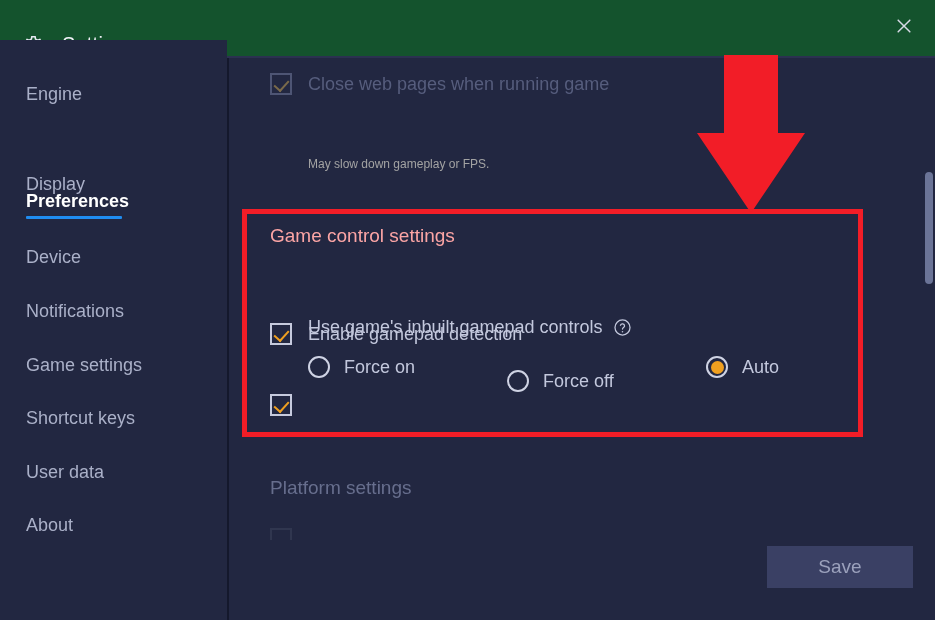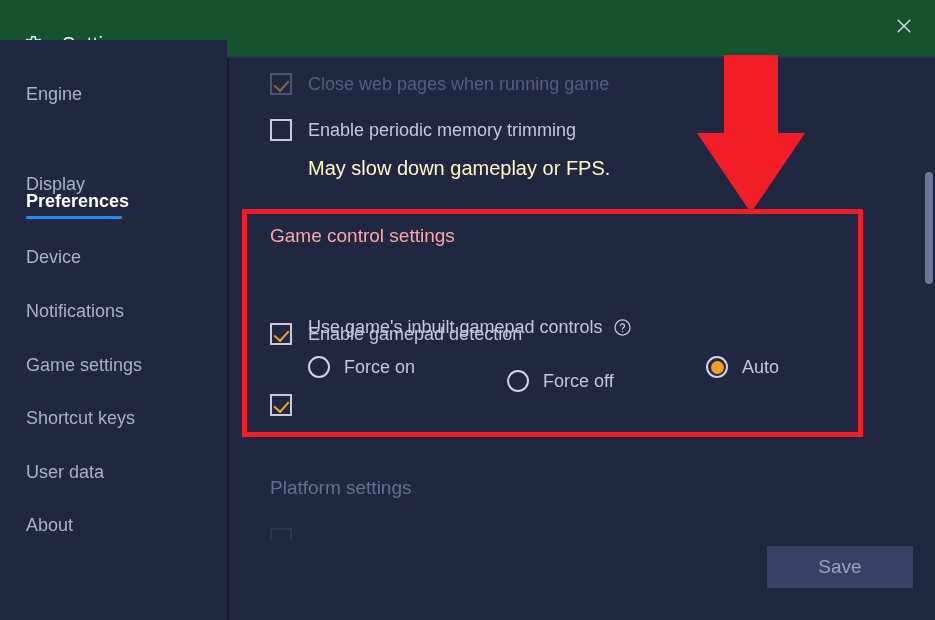--- a/index.html
+++ b/index.html
@@ -138,22 +138,22 @@
   .cb-label {
     margin-left: 16px;
     font-size: 18px;
     color: #c3c8dd;
     white-space: nowrap;
   }
   .cb-label.dim { color: #565d7d; }
 
   .hint {
     position: absolute;
-    font-size: 20px;
-    color: #fef9c3;
+    font-size: 12px;
+    color: #a3a3a3;
     white-space: nowrap;
   }
 
   .section-title {
     position: absolute;
     font-size: 19px;
     color: #fca5a5;
     white-space: nowrap;
   }
   .section-title.dim { color: #676e8d; }
@@ -292,24 +292,20 @@
   </div>
   <div class="sidebar-divider"></div>
 
   <div class="content">
 
     <div class="row" style="left: 41px; top: 15px;">
       <span class="cb dim checked"></span>
       <span class="cb-label dim">Close web pages when running game</span>
     </div>
 
-    <div class="row" style="left: 41px; top: 61px;">
-      <span class="cb"></span>
-      <span class="cb-label">Enable periodic memory trimming</span>
-    </div>
     <div class="hint" style="left: 79px; top: 99px;">May slow down gameplay or FPS.</div>
 
     <div class="section-title" style="left: 41px; top: 167px;">Game control settings</div>
 
     <div class="row" style="left: 41px; top: 265px;">
       <span class="cb checked"></span>
       <span class="cb-label">Enable gamepad detection</span>
     </div>
 
     <div class="sub-label" style="left: 79px; top: 259px;">

